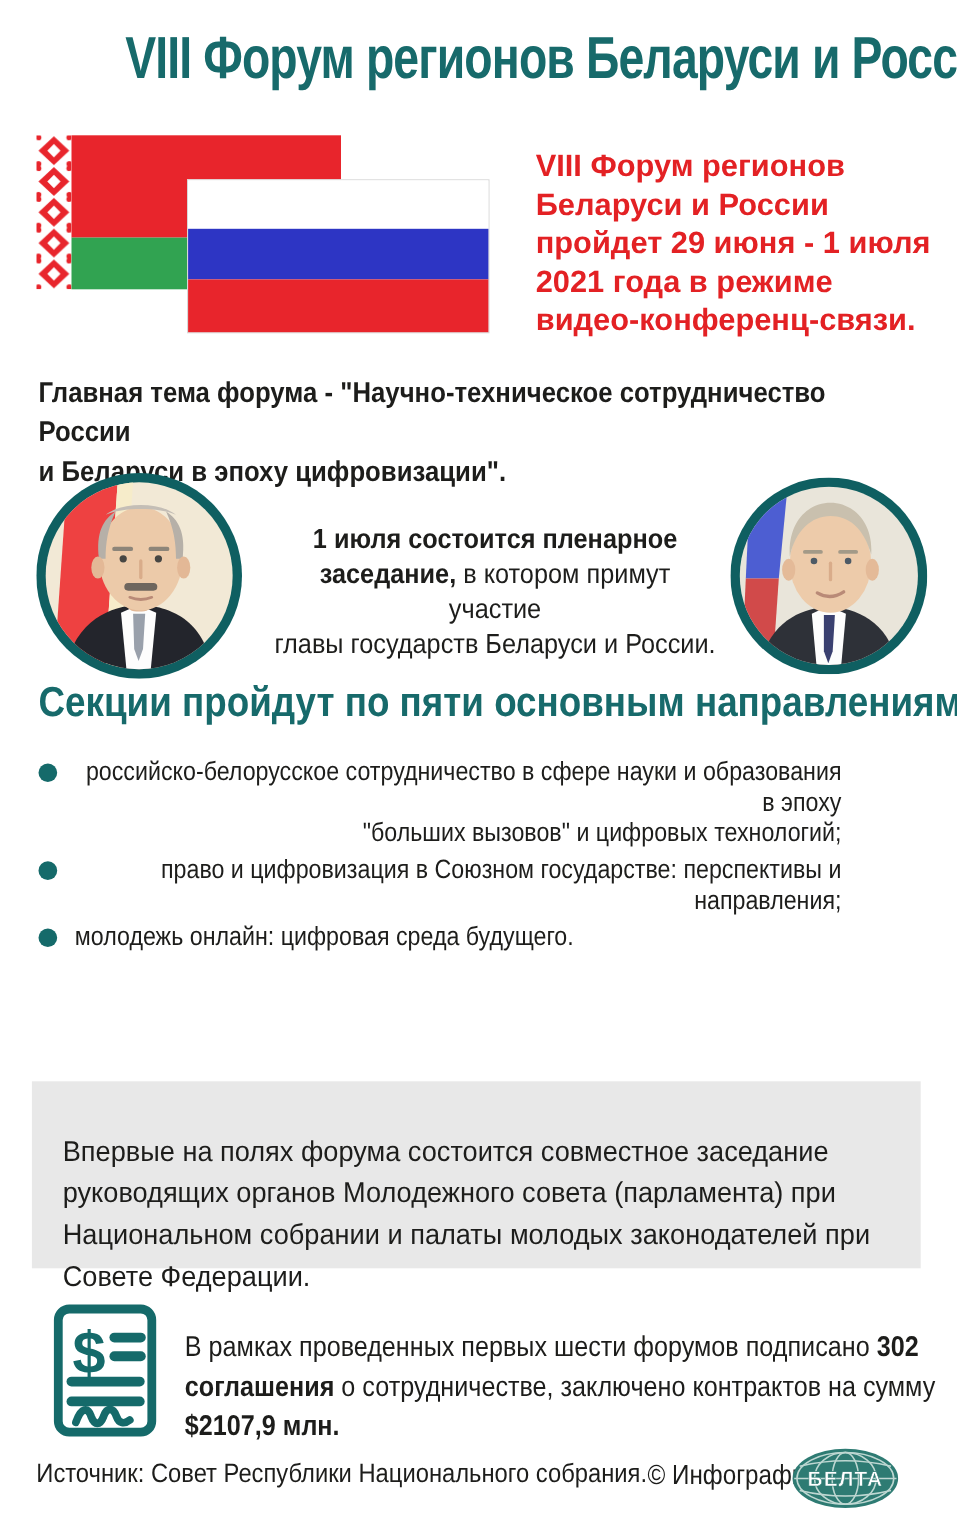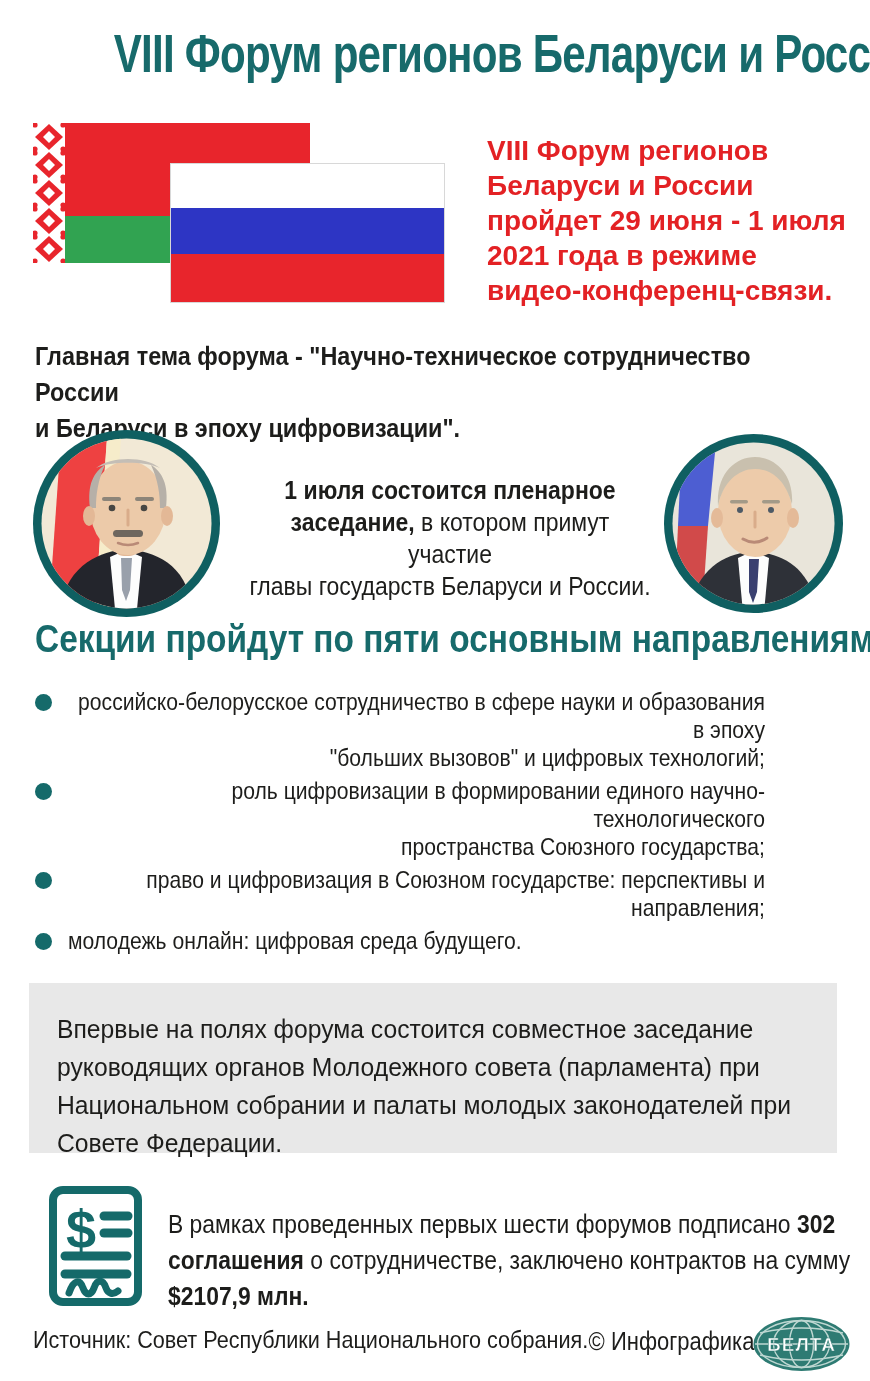--- a/index.html
+++ b/index.html
@@ -43,36 +43,36 @@
   .sections-heading { display:inline-block; font-size:38px; font-weight:bold; color:#176a6b;
                       white-space:nowrap; transform:scaleX(.88); transform-origin:left top; }
   .bullets { position:absolute; left:35px; top:688px; width:825px; margin:0; padding:0; list-style:none; }
   .bullets li { display:flex; align-items:flex-start; margin-bottom:5px;text-align:right; }
   .dot { flex:0 0 17px; width:17px; height:17px; border-radius:50%; background:#156a6a; margin:6px 16px 0 0; }
   .btext { font-size:24px; line-height:28px; white-space:pre-line;
            transform:scaleX(.88); transform-origin:left top; }
 
   
   .highlight { position:absolute; left:29px; top:983px; width:808px; height:170px; background:#e8e8e8;
-               box-sizing:border-box; padding:27px 0 0 28px; }
+               box-sizing:border-box; padding:44px 0 0 28px; }
   .htext { font-size:26px; line-height:38px; white-space:pre-line;
            transform:scaleX(.95); transform-origin:left top; }
 
   
   .doc-icon { position:absolute; left:48px; top:1185px; }
   .agreements { position:absolute; left:168px; top:1206px; font-size:26px; line-height:36px;
                 white-space:nowrap; transform:scaleX(.88); transform-origin:left top; }
   .agreements .b { font-weight:bold; }
 
   
   .source { position:absolute; left:33px; top:1326px; font-size:24px; white-space:nowrap;
             transform:scaleX(.9); transform-origin:left top; }
   .credit { position:absolute; right:116px; top:1327px; font-size:25px; white-space:nowrap;
             transform:scaleX(.88); transform-origin:right top; }
-  .belta { position:absolute; left:753px; top:1316px;text-align:right; }
+  .belta { position:absolute; left:720px; top:1316px;text-align:right; }
 </style>
 </head>
 <body>
 
 <div class="page">
 
   <div class="title-wrap">
     <span class="title">VIII Форум регионов Беларуси и России</span>
   </div>
 
@@ -185,25 +185,20 @@
   </div>
 
   <ul class="bullets">
     <li>
         <span class="dot"></span>
         <span class="btext">российско-белорусское сотрудничество в сфере науки и образования в эпоху
 "больших вызовов" и цифровых технологий;</span>
       </li>
     <li>
         <span class="dot"></span>
-        <span class="btext">роль цифровизации в формировании единого научно-технологического
-пространства Союзного государства;</span>
-      </li>
-    <li>
-        <span class="dot"></span>
         <span class="btext">право и цифровизация в Союзном государстве: перспективы и направления;</span>
       </li>
     <li>
         <span class="dot"></span>
         <span class="btext">молодежь онлайн: цифровая среда будущего.</span>
       </li>
   </ul>
 
   <div class="highlight">
     <div class="htext">Впервые на полях форума состоится совместное заседание

